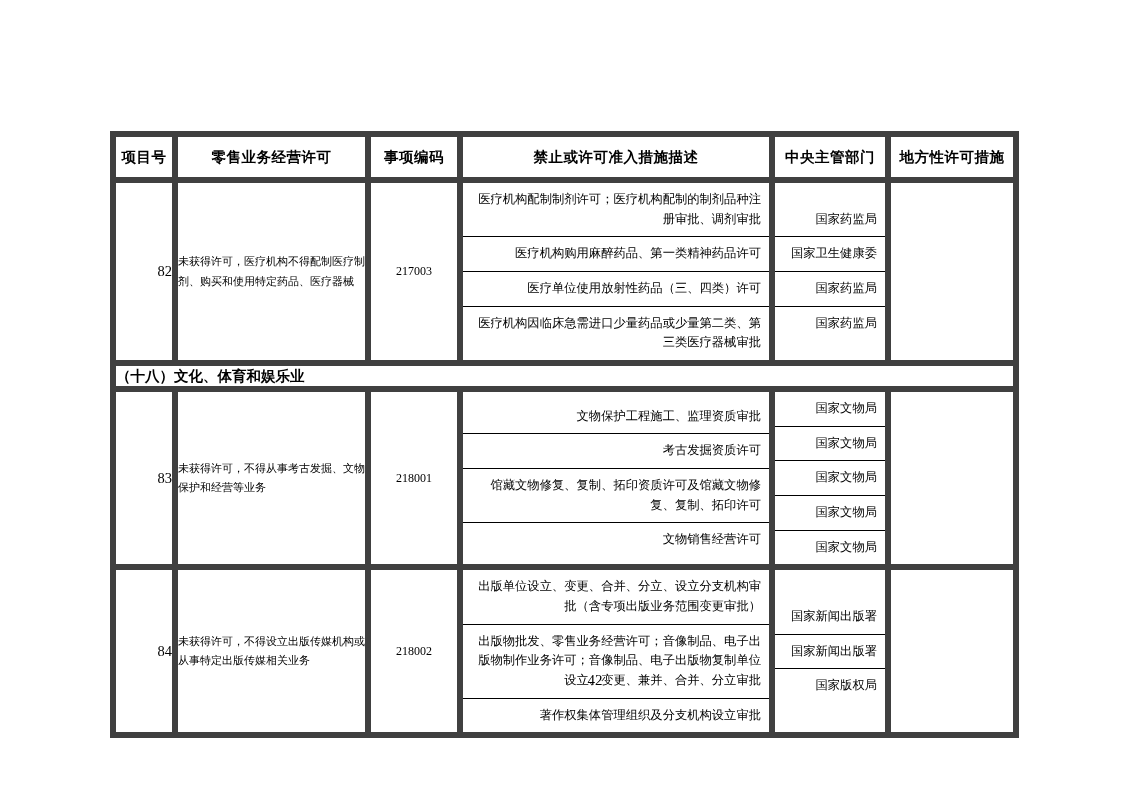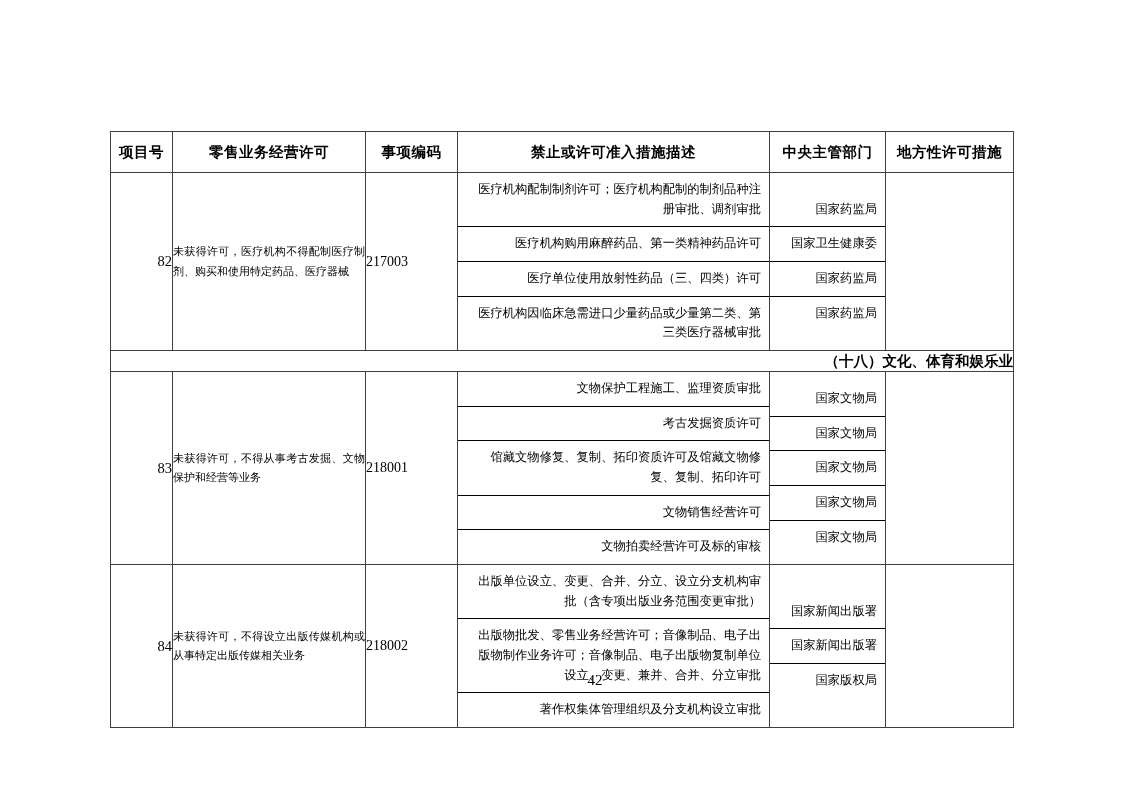--- a/index.html
+++ b/index.html
@@ -27,21 +27,21 @@
     left: 110px;
     top: 131px;
     width: 903px;
   }
   table.doc {
     border-collapse: collapse;
     width: 903px;
     table-layout: fixed;
   }
   table.doc td, table.doc th {
-    border: 1px solid #404040;
+    border: 6px solid #404040;
     vertical-align: middle;
     padding: 0;
   }
   
   col.c-no      { width: 62px; }
   col.c-item    { width: 193px; }
   col.c-code    { width: 92px; }
   col.c-desc    { width: 312px; }
   col.c-central { width: 116px; }
   col.c-local   { width: 128px; }
@@ -57,21 +57,22 @@
     text-align: right;
     font-size: 14.5px;
   }
   td.item-cell {
     font-size: 11px;
     line-height: 1.75;
     padding: 6px 9px;
     text-align: justify;
   }
   td.code-cell {
-    font-size: 14px;
+    text-align: center;
+    font-size: 12px;
   }
   
   table.sub {
     border-collapse: collapse;
     width: 100%;
     table-layout: fixed;
   }
   table.sub td {
     border: 0;
     border-bottom: 1px solid #000000;
@@ -88,21 +89,20 @@
   .central-col td {
     text-align: left;
     padding-left: 8px;
     white-space: nowrap;
   }
   td.section-cell {
     font-size: 14.5px;
     font-weight: bold;
     padding: 10px 14px;
     height: 20px;
-    text-align: right;
   }
   td.blank-cell { }
   .page-number {
     position: absolute;
     left: 0;
     top: 672px;
     width: 1122px;
     text-align: center;
     font-size: 15px;
     font-family: "Liberation Serif", "DejaVu Serif", serif;
@@ -195,23 +195,20 @@
                   </tr>
               <tr>
                     <td>考古发掘资质许可</td>
                   </tr>
               <tr>
                     <td>馆藏文物修复、复制、拓印资质许可及馆藏文物修复、复制、拓印许可</td>
                   </tr>
               <tr>
                     <td>文物销售经营许可</td>
                   </tr>
-              <tr>
-                    <td>文物拍卖经营许可及标的审核</td>
-                  </tr>
             </tbody>
               </table>
           </td>
           <td class="pack">
             <table class="sub central-col">
               <tbody>
                   <tr>
                     <td>国家文物局</td>
                   </tr>
               <tr>

